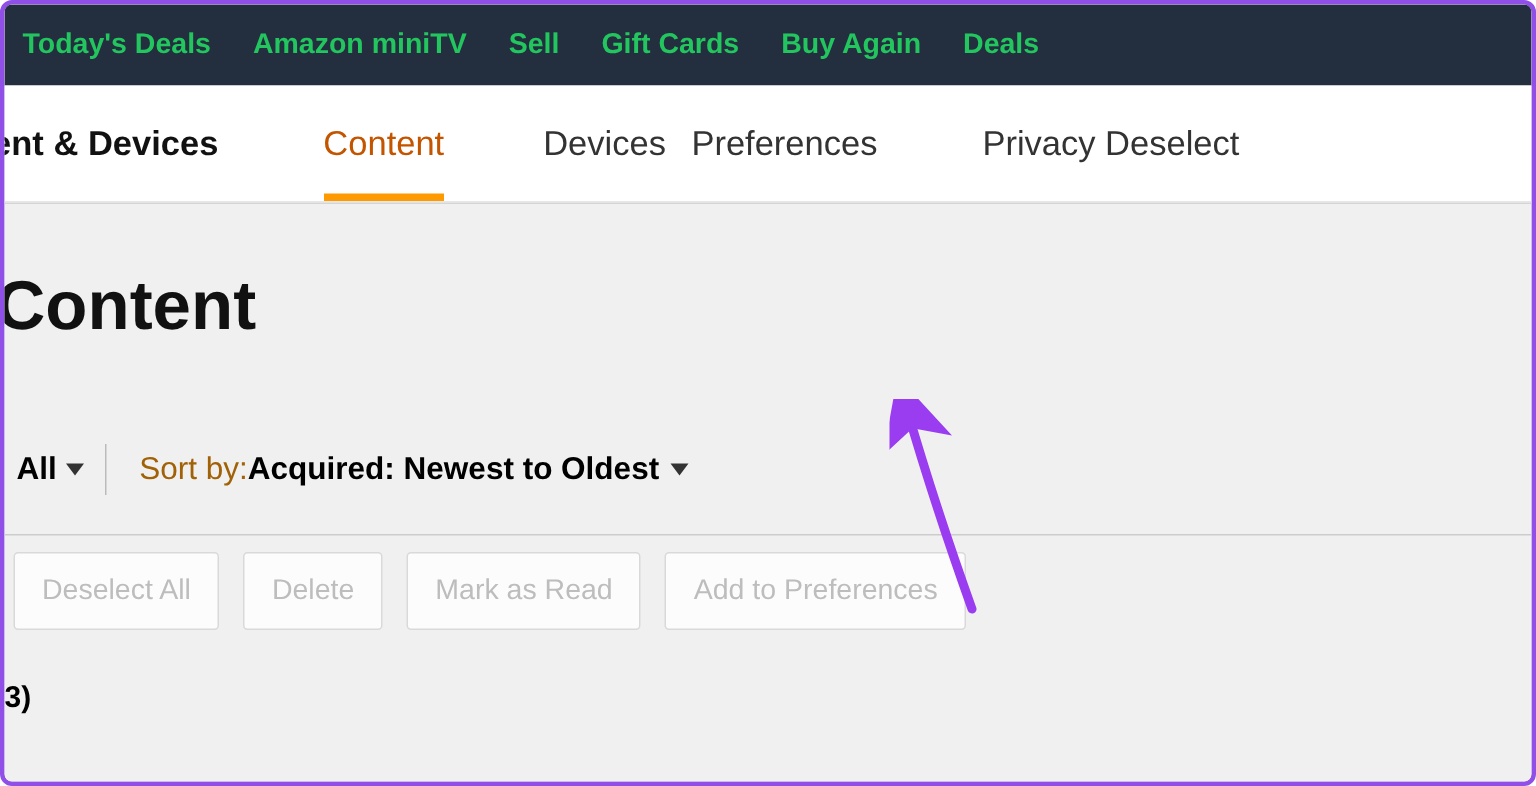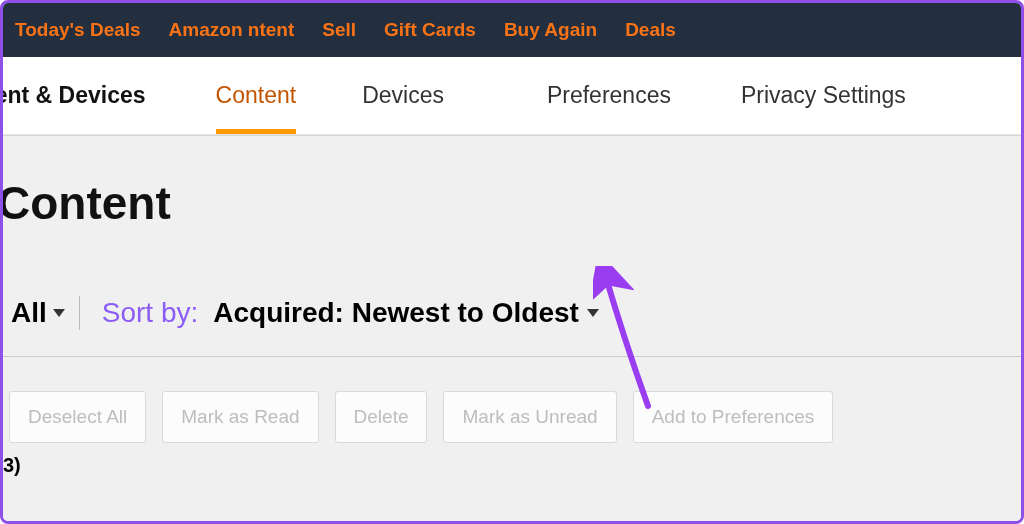--- a/index.html
+++ b/index.html
@@ -14,21 +14,21 @@
 }
 .topnav {
   background: #232f3e;
   height: 54px;
   display: flex;
   align-items: center;
   padding: 0 12px;
   gap: 28px;
 }
 .topnav-item {
-  color: #f97316;
+  color: #22c55e;
   font-size: 19px;
   font-weight: 700;
   white-space: nowrap;
   cursor: pointer;
   display: flex;
   align-items: center;
   gap: 6px;
 }
 .topnav-item .drop-tri {
   display: inline-block;
@@ -59,42 +59,42 @@
   padding: 20px 0;
   cursor: pointer;
   white-space: nowrap;
 }
 .subnav-tab.active {
   color: #c45500;
   border-bottom: 5px solid #ff9900;
   margin-bottom: -5px;
 }
 .tab-gap1 { margin-right: 66px; }
-.tab-gap2 { margin-right: 86px; }
+.tab-gap2 { }
 .tab-gap3 { margin-right: 70px; margin-left: 17px; }
 .content-area {
   background: #f0f0f0;
   height: calc(100% - 54px - 78px);
   position: relative;
   border-top: 1px solid #d5d5d5;
 }
 .page-heading {
   font-size: 46px;
   font-weight: 700;
   color: #111;
   margin-left: -6px;
   padding-top: 40px;
 }
 .filter-row {
   position: absolute;
   top: 160px;
   left: 0;
   display: flex;
   align-items: center;
-  font-size: 28px;
+  font-size: 21px;
 }
 .filter-all {
   font-weight: 700;
   display: flex;
   align-items: center;
   gap: 6px;
   padding: 0 14px 0 8px;
   cursor: pointer;
 }
 .tri-down {
@@ -102,40 +102,39 @@
   border-left: 6px solid transparent;
   border-right: 6px solid transparent;
   border-top: 8px solid #333;
 }
 .vdivider {
   width: 1px;
   height: 34px;
   background: #bbb;
   margin-right: 22px;
 }
-.sort-label { color: #8b5cf6; }
+.sort-label { color: #a16207; }
 .sort-value {
   font-weight: 700;
   display: inline-flex;
   align-items: center;
   gap: 8px;
   cursor: pointer;
-  margin-left: 15px;
 }
 .hr-line {
   position: absolute;
   top: 220px;
   left: -3px;
   right: -3px;
   height: 1px;
   background: #ccc;
 }
 .action-bar {
   position: absolute;
-  top: 255px;
+  top: 232px;
   left: 6px;
   display: flex;
   gap: 16px;
 }
 .action-btn {
   border: 1px solid #d9d9d9;
   background: #fcfcfc;
   color: #bdbdbd;
   font-size: 19px;
   padding: 14px 18px;
@@ -155,33 +154,33 @@
   top: 130px;
   left: 590px;
   pointer-events: none;
 }
 </style>
 </head>
 <body>
 
 <div class="topnav">
   <div class="topnav-item">Today's Deals</div>
-  <div class="topnav-item">Amazon ntent</div>
+  <div class="topnav-item">Amazon miniTV</div>
   <div class="topnav-item">Sell</div>
   <div class="topnav-item">Gift Cards</div>
   <div class="topnav-item">Buy Again</div>
   <div class="topnav-item">Deals</div>
 </div>
 
 <div class="subnav">
   <div class="subnav-title">ntent &amp; Devices</div>
   <div class="subnav-tab active tab-gap1">Content</div>
   <div class="subnav-tab tab-gap2">Devices</div>
   <div class="subnav-tab tab-gap3">Preferences</div>
-  <div class="subnav-tab">Privacy Settings</div>
+  <div class="subnav-tab">Privacy Deselect</div>
 </div>
 
 <div class="content-area">
   <div class="page-heading">Content</div>
 
   <div class="filter-row">
     <div class="filter-all">
       <span>All</span>
       <span class="tri-down"></span>
     </div>
@@ -191,23 +190,22 @@
     <span class="sort-value">
       <span>Acquired: Newest to Oldest</span>
       <span class="tri-down"></span>
     </span>
   </div>
 
   <div class="hr-line"></div>
 
   <div class="action-bar">
     <div class="action-btn">Deselect All</div>
+    <div class="action-btn">Delete</div>
     <div class="action-btn">Mark as Read</div>
-    <div class="action-btn">Delete</div>
-    <div class="action-btn">Mark as Unread</div>
     <div class="action-btn">Add to Preferences</div>
   </div>
 
   <div class="count-fragment">3)</div>
 
   <svg class="annotation-arrow" width="90" height="150" viewBox="0 0 90 150">
     <defs>
       <marker id="ah" markerWidth="8" markerHeight="8" refX="4" refY="4" orient="auto">
         <path d="M0,0 L8,4 L0,8 L2,4 Z" fill="#9a3cf0"></path>
       </marker>

